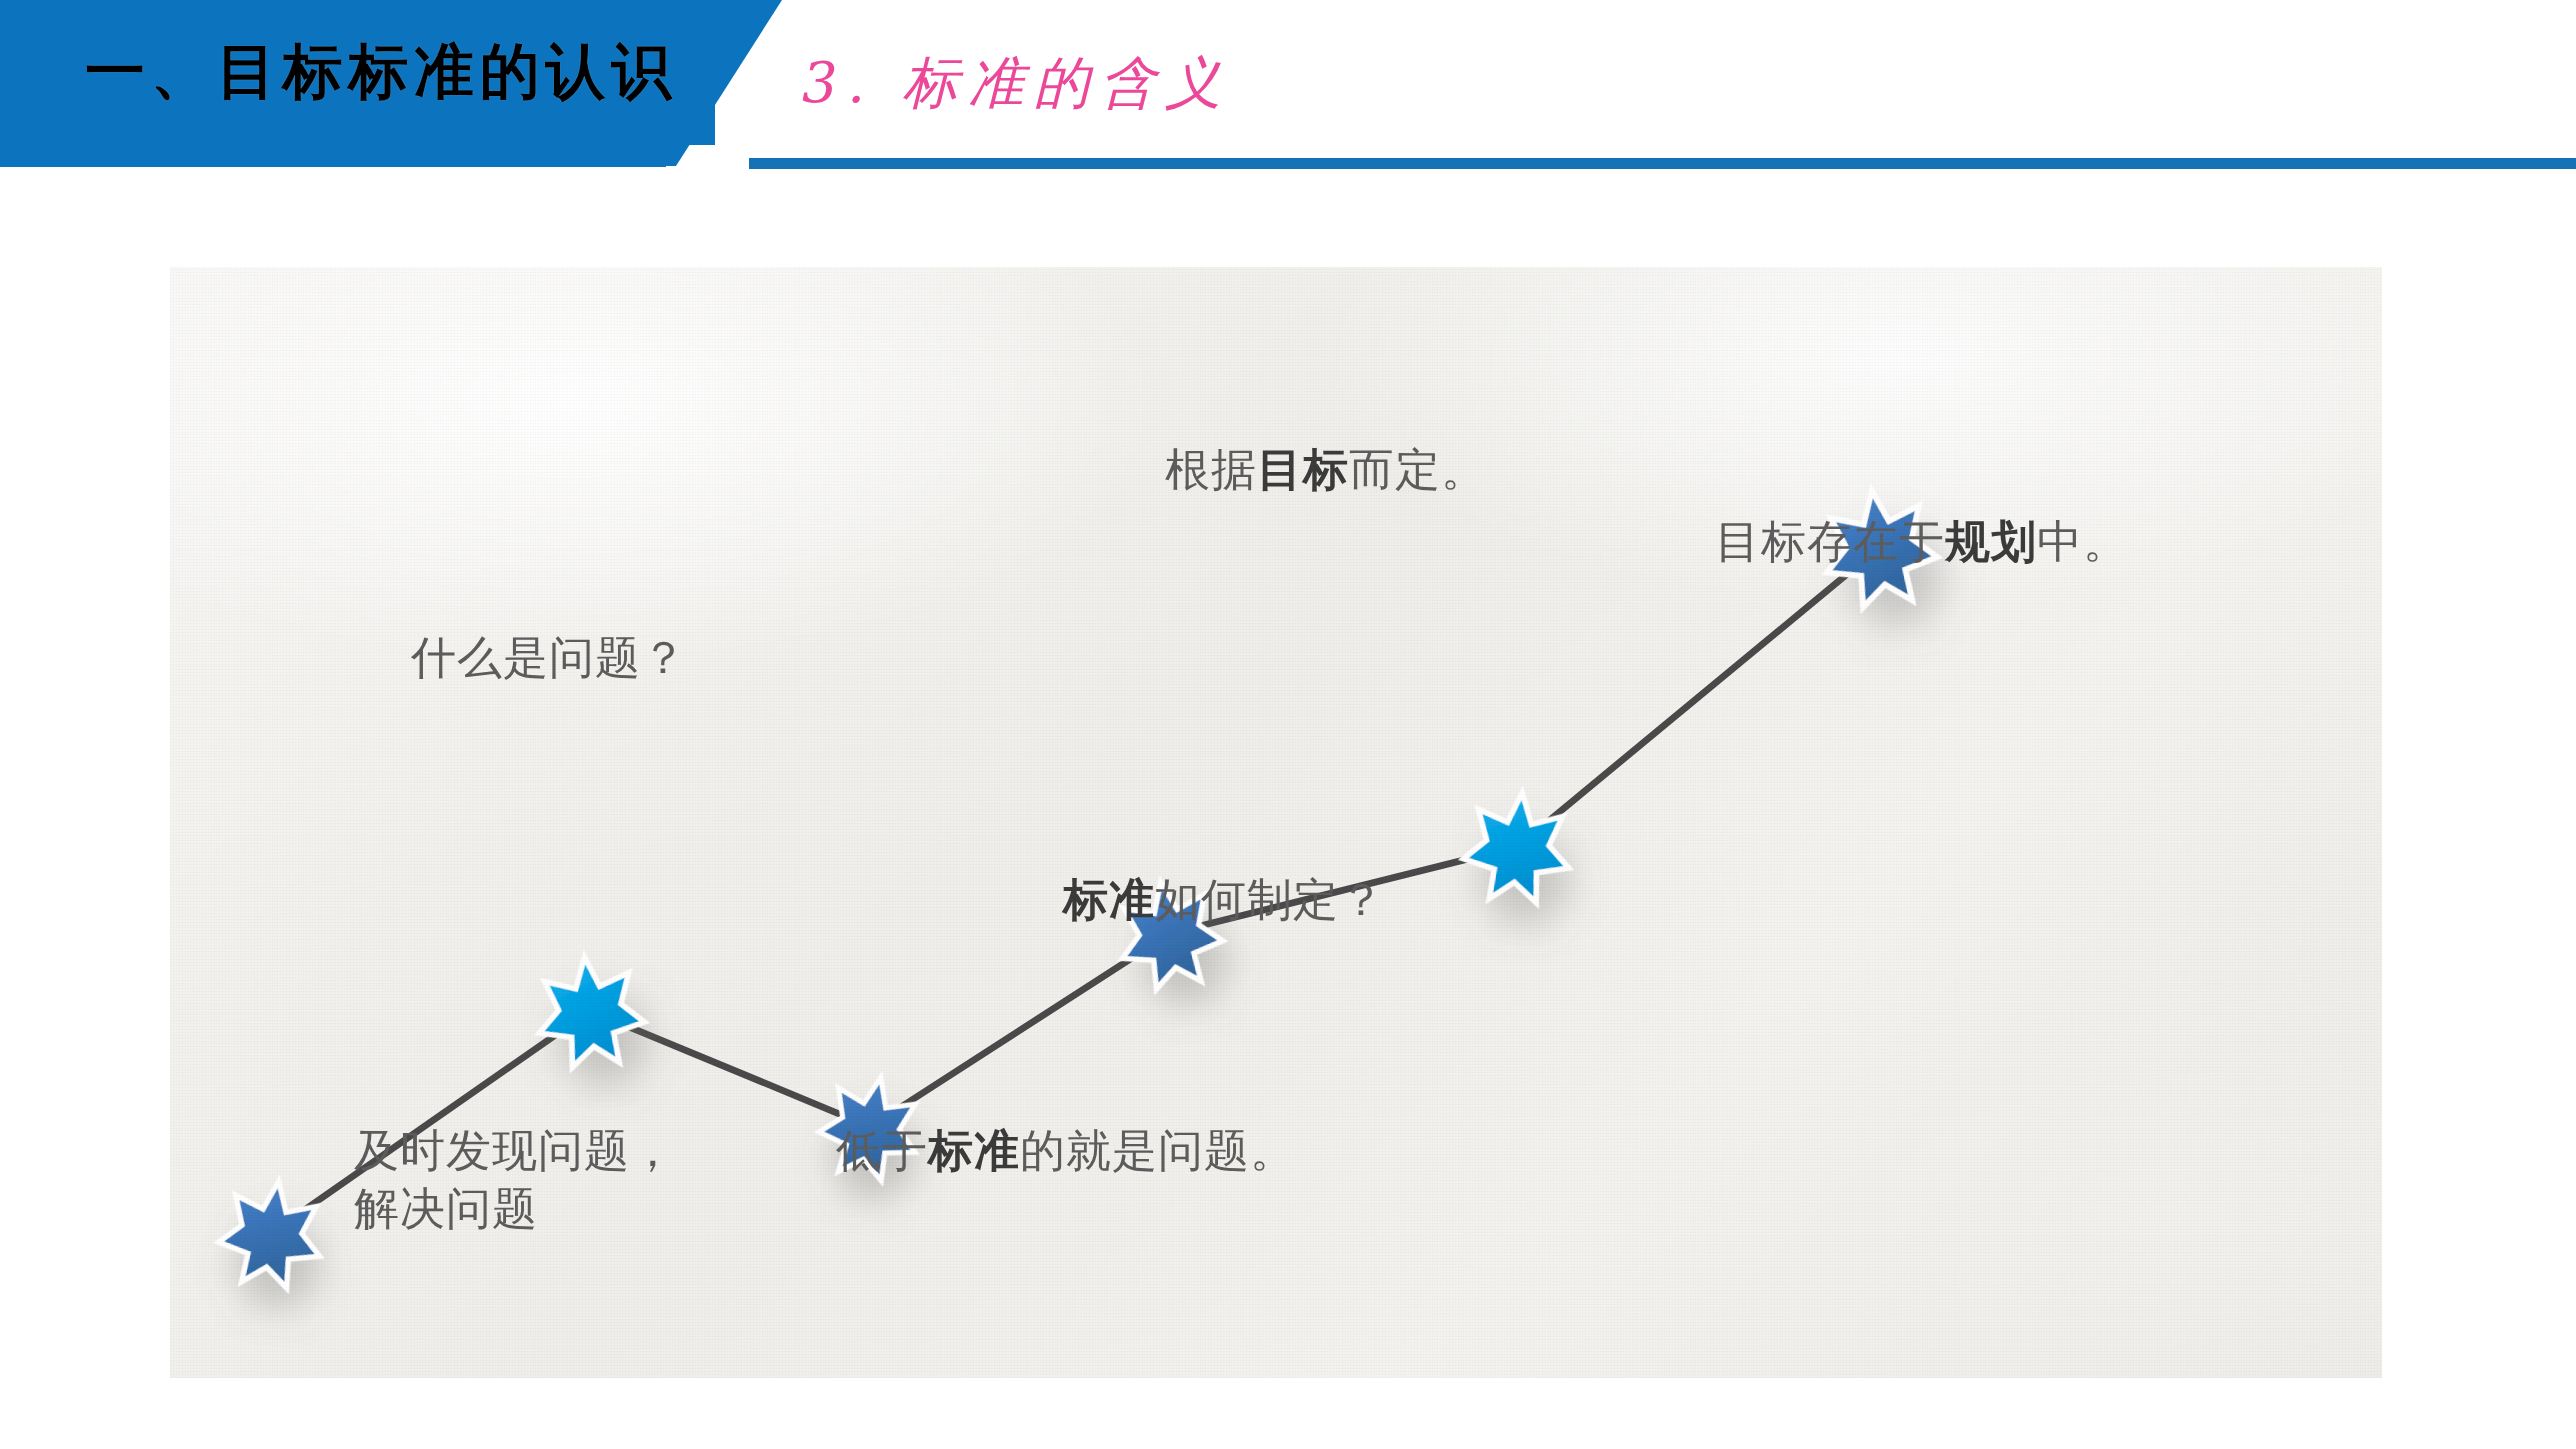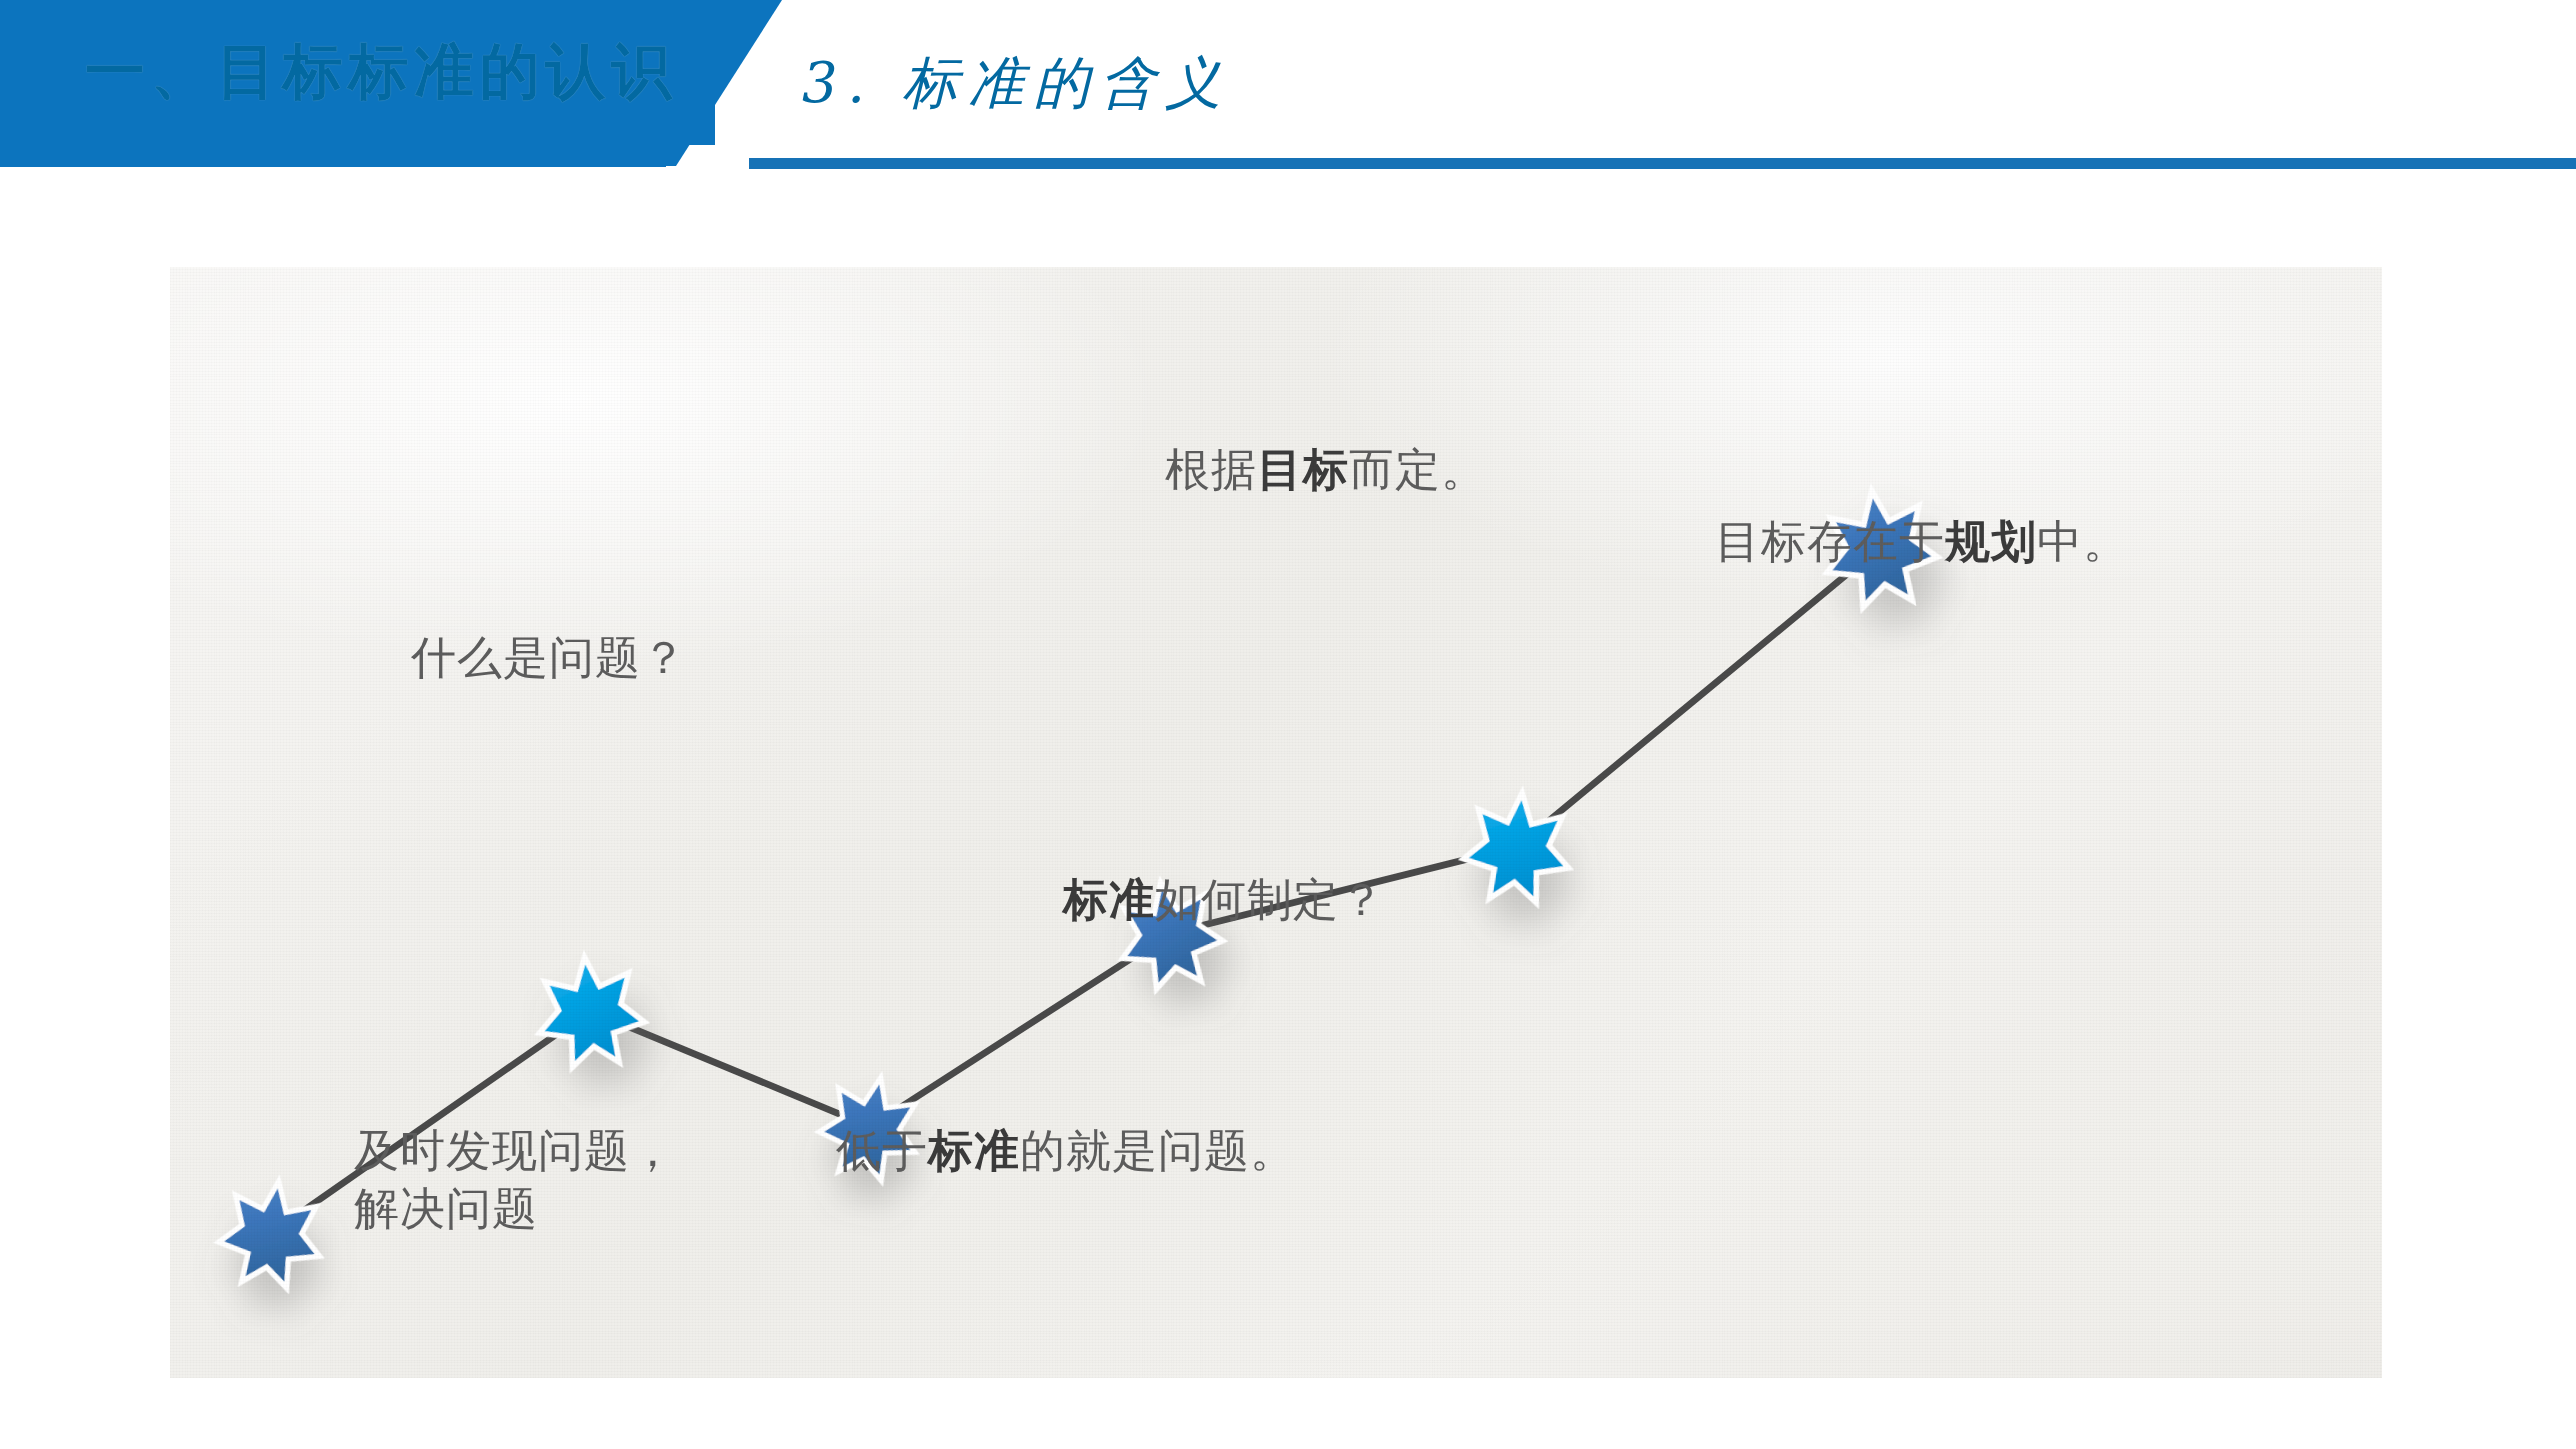--- a/index.html
+++ b/index.html
@@ -16,35 +16,35 @@
     background:#0C74BE;
     -webkit-clip-path: polygon(0 0, 782px 0, 676px 166px, 0 166px);
     clip-path: polygon(0 0, 782px 0, 676px 166px, 0 166px);
   }
   .banner-shape2{
     position:absolute; left:0; top:0; width:715px; height:145px;
     background:#0C74BE;
   }
   .banner-title{
     position:absolute; left:85px; top:37px;
-    font-size:60px; font-weight:bold; color:#0369a1;
+    font-size:60px; font-weight:bold; color:#000000;
     letter-spacing:5.8px; line-height:1.15; white-space:nowrap;
     text-shadow:0 0 1px rgba(255,255,255,.4);
   }
   .banner-underline{
     position:absolute; left:0px; top:155px; width:666px; height:11.6px;
     background:#0C74BE;
   }
   .header-rule{
     position:absolute; left:749px; top:158px; width:1827px; height:10.6px;
     background:#1672B6;
   }
   .subtitle{
     position:absolute; left:802px; top:46px;
-    font-size:56px; color:#0369a1; letter-spacing:9.7px;
+    font-size:56px; color:#ec4899; letter-spacing:9.7px;
     font-family:"DejaVu Serif","Liberation Serif",serif;
     font-style:italic; font-weight:400; white-space:nowrap;
   }
 
   
   #panel{
     position:absolute; left:170px; top:267px; width:2212px; height:1111px;
     background:
       radial-gradient(ellipse 45% 40% at 18% 12%, #ffffff 0%, rgba(255,255,255,0) 60%),
       radial-gradient(ellipse 40% 35% at 78% 8%, #fdfdfd 0%, rgba(255,255,255,0) 65%),

